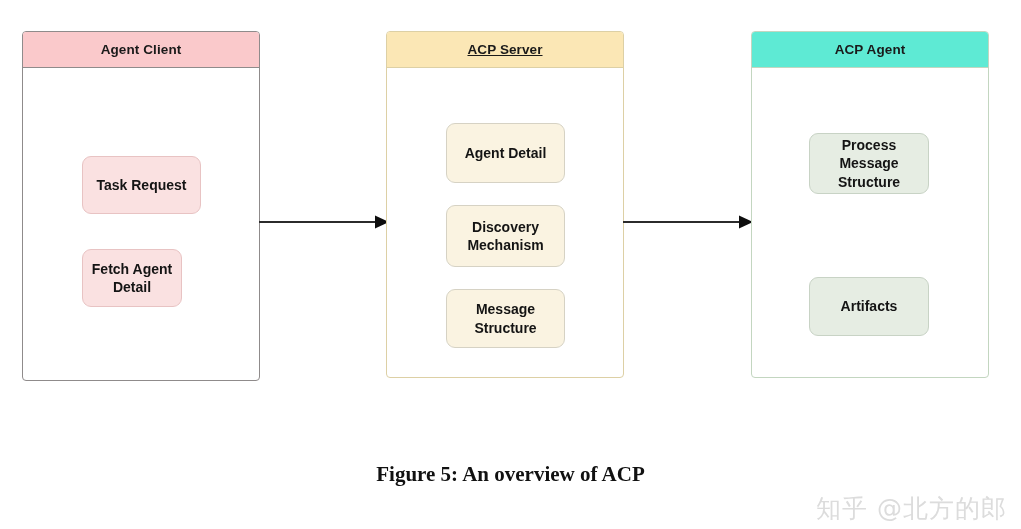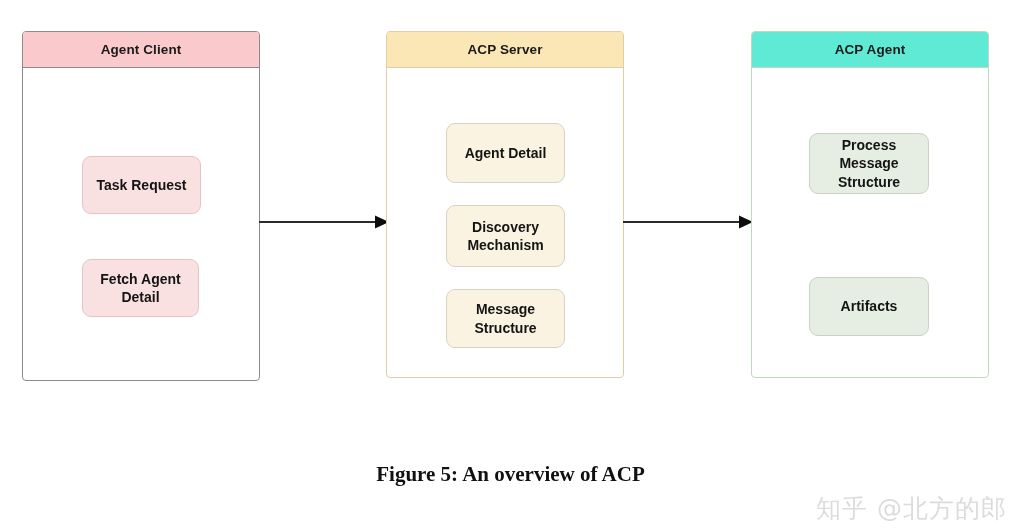--- a/index.html
+++ b/index.html
@@ -55,20 +55,21 @@
 
   
   #panel-acp-server {
     left: 386px; top: 31px;
     width: 238px; height: 347px;
     border: 1.2px solid #ddd0a5;
   }
   #panel-acp-server .panel-header {
     background: #fbe7b5;
     border-bottom: 1.2px solid #ddd0a5;
+    text-decoration: underline;
   }
 
   
   #panel-acp-agent {
     left: 751px; top: 31px;
     width: 238px; height: 347px;
     border: 1.2px solid #c3d6c0;
   }
   #panel-acp-agent .panel-header {
     background: #5eead4;
@@ -89,21 +90,21 @@
     line-height: 1.32;
     color: #141414;
     white-space: pre-line;
   }
   .node.pink  { background: #fae1e1; border: 1.1px solid #e8c3c3; }
   .node.cream { background: #faf3e1; border: 1.1px solid #d6d2c4; }
   .node.green { background: #e6ede3; border: 1.1px solid #c8d3c5; }
 
   
   #node-task-request       { left: 59px; top: 88px;  width: 119px; height: 58px; }
-  #node-fetch-agent-detail { left: 59px; top: 191px; width: 117px; height: 58px; }
+  #node-fetch-agent-detail { left: 59px; top: 181px; width: 100px; height: 58px; }
 
   
   #node-agent-detail        { left: 59px; top: 55px;  width: 119px; height: 60px; }
   #node-discovery-mechanism { left: 59px; top: 137px; width: 119px; height: 62px; }
   #node-message-structure   { left: 59px; top: 221px; width: 119px; height: 59px; }
 
   
   #node-process-message-structure { left: 57px; top: 65px;  width: 120px; height: 61px; }
   #node-artifacts                 { left: 57px; top: 169px; width: 120px; height: 59px; margin-top: 40px; }
 

